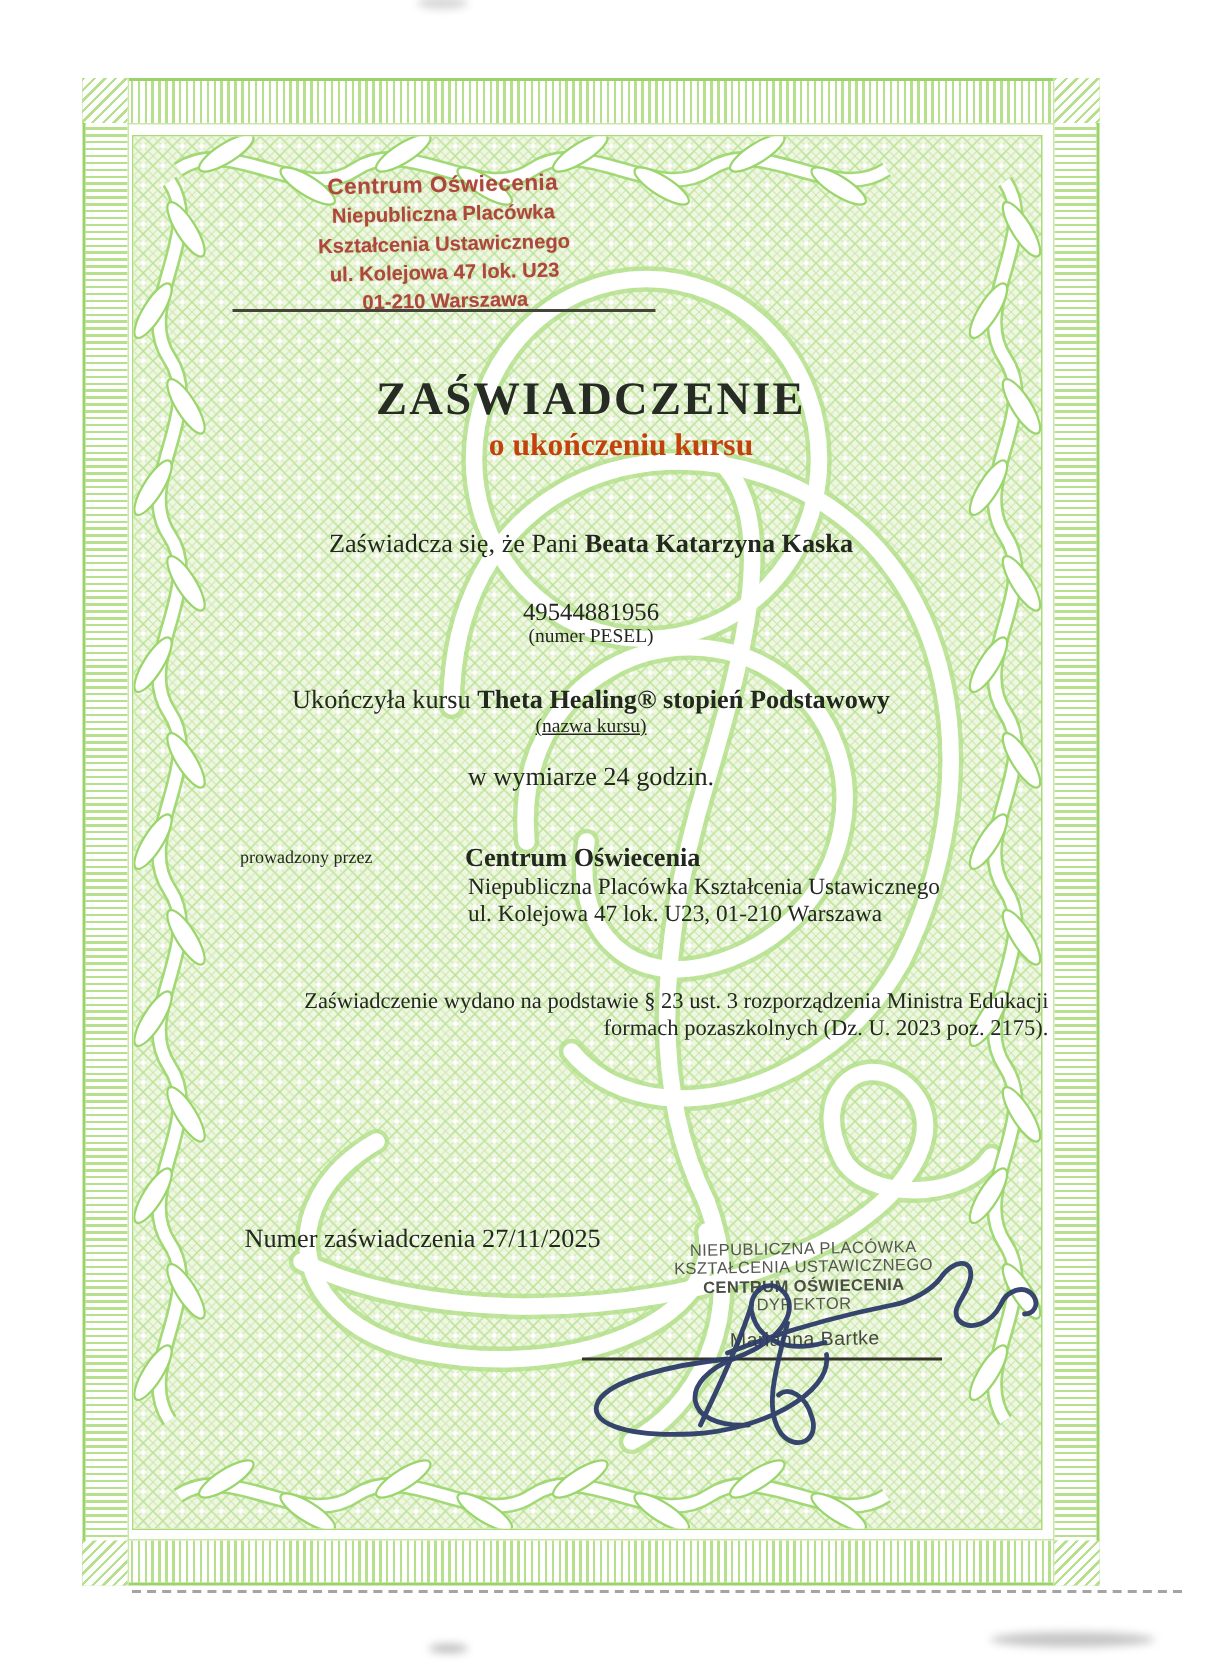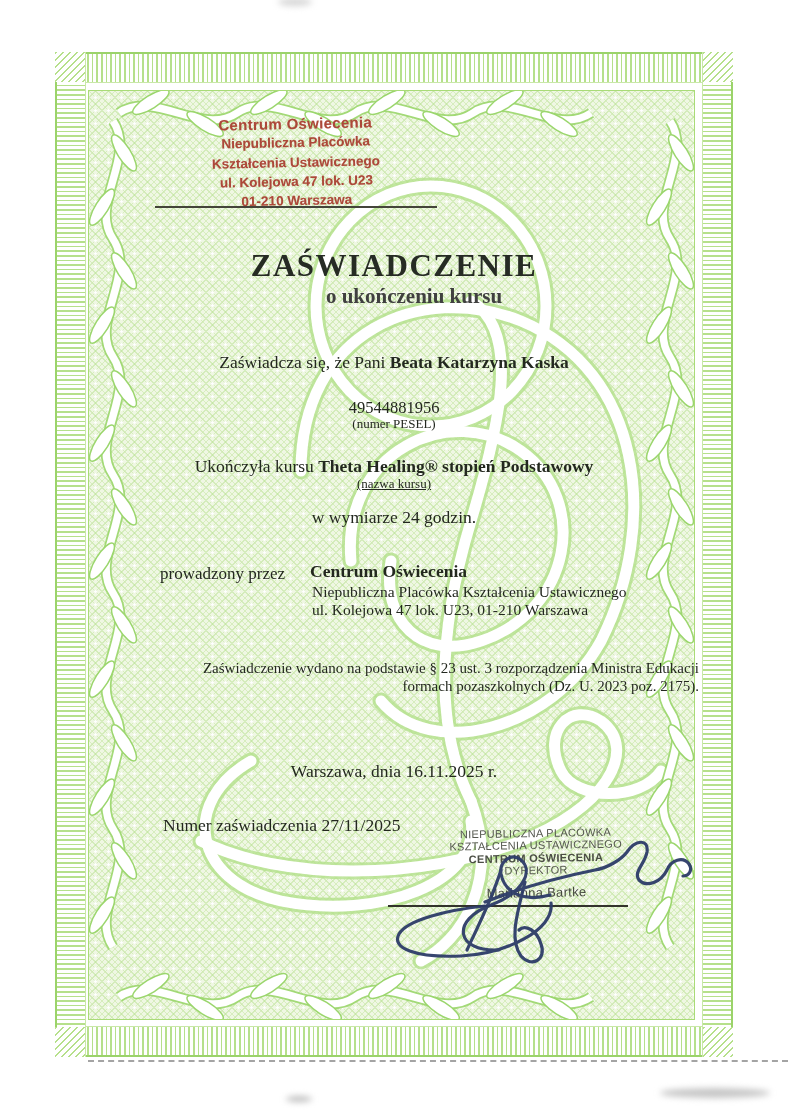--- a/index.html
+++ b/index.html
@@ -32,31 +32,31 @@
   .ctr{left:0;right:0;text-align:center;}
 
   .stamp-top{left:81px;top:62px;width:320px;text-align:center;
     font-family:"Liberation Sans",sans-serif;color:#ac4839;
     transform:rotate(-1.2deg);line-height:19.3px;font-size:13.5px;font-weight:700;
     text-shadow:0 0 1px rgba(172,72,57,.35);}
   .stamp-top .big{font-size:15px;letter-spacing:.3px;}
   .stamp-rule{left:100px;top:154px;width:282px;height:2px;background:#44443a;}
 
   .title{top:196px;font-size:31px;font-weight:700;letter-spacing:1.5px;color:#262b24;text-align:center;}
-  .subtitle{top:232px;font-size:21px;font-weight:700;color:#404040;padding-left:40px;}
+  .subtitle{top:232px;font-size:21px;font-weight:700;color:#c2410c;padding-left:40px;}
 
   .line-recipient{top:300px;font-size:17.5px;}
   .line-pesel{top:346px;font-size:16.5px;}
   .line-pesel-label{top:364px;font-size:13px;}
   .line-course{top:404px;font-size:17.5px;}
   .line-course-label{top:424px;font-size:13px;text-decoration:underline;}
   .line-duration{top:455px;font-size:17.5px;}
   b{font-weight:700;margin-top:24px;}
 
-  .provider-label{left:105px;top:512px;font-size:17px;}
+  .provider-label{left:105px;top:512px;font-size:12px;}
   .provider-name{left:255px;top:509px;font-size:17.5px;font-weight:700;}
   .provider-line2{left:257px;top:531px;font-size:15.5px;}
   .provider-line3{left:257px;top:549px;font-size:15.5px;}
 
   .legal{left:0;right:34px;top:608px;text-align:right;font-size:15px;line-height:17.8px;}
 
   .issued{top:709px;font-size:17.5px;}
   .cert-number{left:108px;top:763px;font-size:17.5px;}
 
   .stamp-sig{left:341px;top:775px;width:280px;text-align:center;
@@ -212,21 +212,20 @@
       <div class="abs provider-label">prowadzony przez</div>
       <div class="abs provider-name">Centrum Oświecenia</div>
       <div class="abs provider-line2">Niepubliczna Placówka Kształcenia Ustawicznego</div>
       <div class="abs provider-line3">ul. Kolejowa 47 lok. U23, 01-210 Warszawa</div>
 
       <div class="abs legal">
         <div>Zaświadczenie wydano na podstawie § 23 ust. 3 rozporządzenia Ministra Edukacji</div>
         <div>formach pozaszkolnych (Dz. U. 2023 poz. 2175).</div>
       </div>
 
-      <div class="abs ctr issued">Warszawa, dnia 16.11.2025 r.</div>
       <div class="abs cert-number">Numer zaświadczenia 27/11/2025</div>
 
       <div class="abs stamp-sig">
         <div>NIEPUBLICZNA PLACÓWKA</div>
         <div>KSZTAŁCENIA USTAWICZNEGO</div>
         <div class="bold">CENTRUM OŚWIECENIA</div>
         <div>DYREKTOR</div>
         <div class="name">Marianna Bartke</div>
       </div>
       <div class="abs sig-rule"></div>

